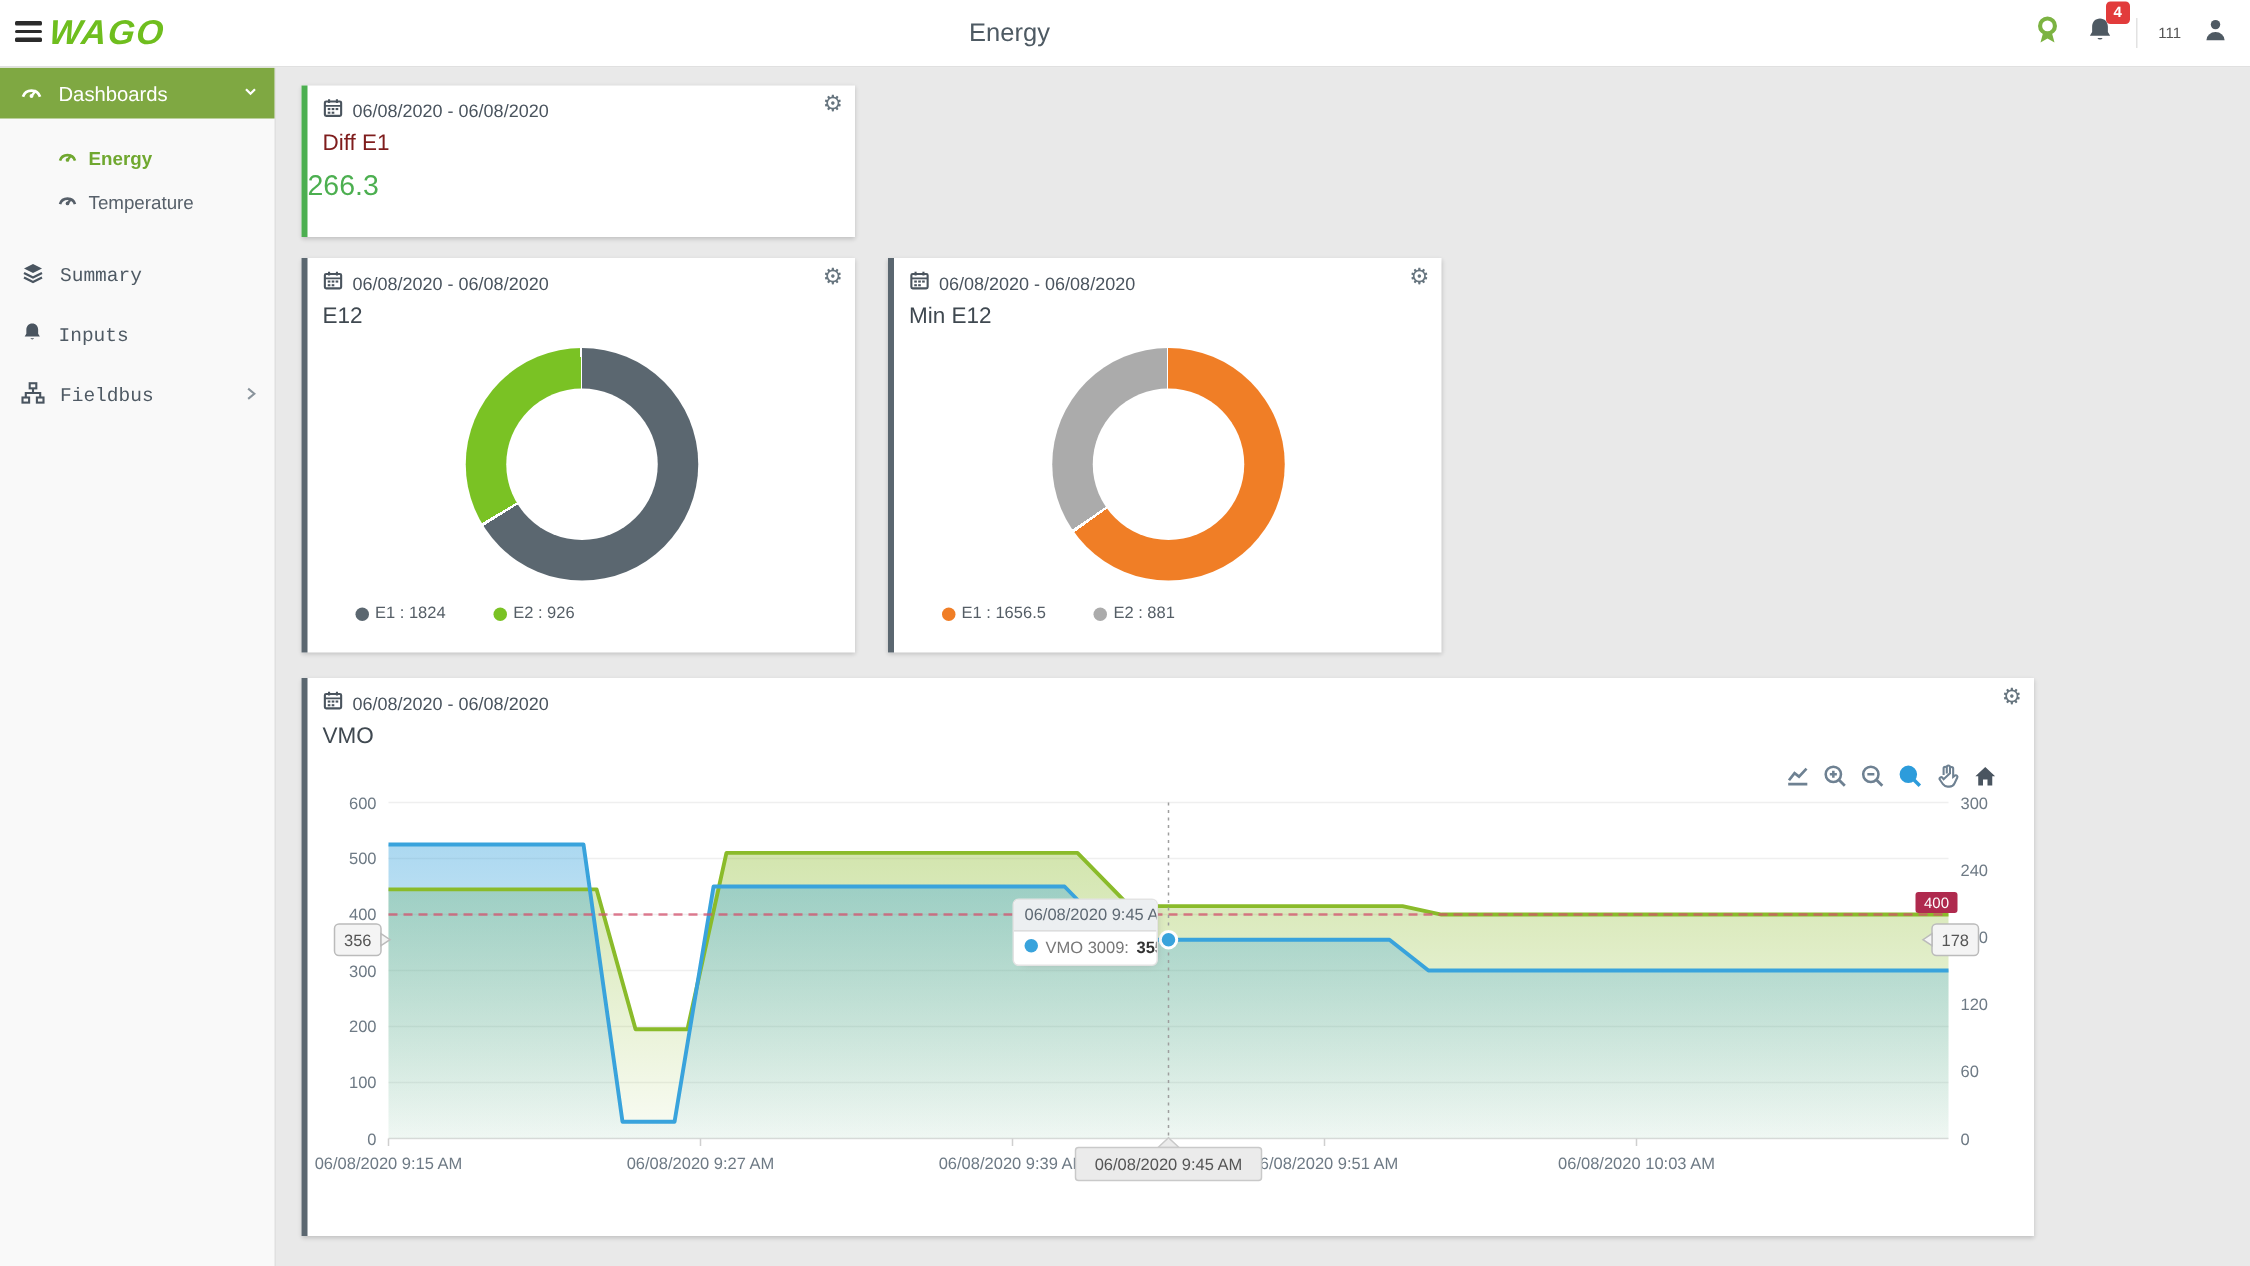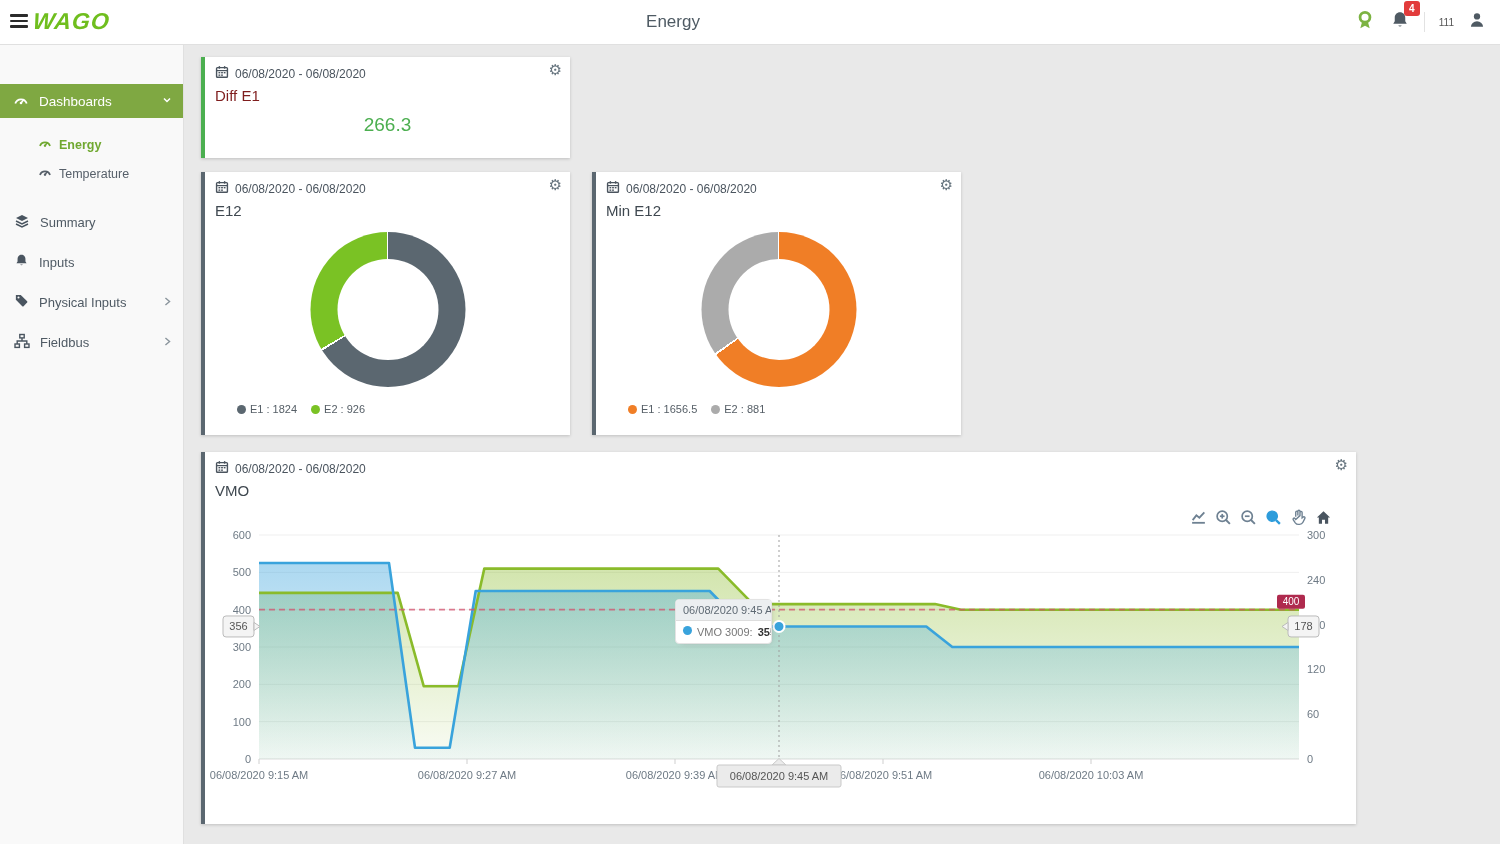--- a/index.html
+++ b/index.html
@@ -20,56 +20,56 @@
   .bell-wrap { position:relative; }
   .badge { position:absolute; top:-9px; right:-10px; min-width:16px; height:15px; background:#e23b3b;
            color:#fff; font-size:10px; font-weight:bold; border-radius:3px; text-align:center; line-height:15px; padding:0 2px; }
   .top-sep { width:1px; height:20px; background:#e2e2e2; }
   .user-label { font-size:10px; color:#555; }
 
   
   .sidebar { position:absolute; top:45px; left:0; bottom:0; width:184px; background:#f9f9f9;
              border-right:1px solid #e0e0e0; z-index:20; }
   .side-head { height:34px; background:#7FA842; color:#fff; display:flex; align-items:center;
-               padding:0 10px 0 13px; font-size:13.5px; cursor:pointer;margin-top:39px; }
+               padding:0 10px 0 13px; font-size:13.5px; cursor:pointer; }
   .side-head .lbl { margin-left:10px; }
   .side-head .chev { margin-left:auto; }
   .submenu { padding:12px 0 6px 0; }
   .sub-item { display:flex; align-items:center; padding:6px 0 6px 38px; font-size:12.5px;
               color:#57606a; cursor:pointer; }
   .sub-item .lbl { margin-left:7px; }
   .sub-item.active { color:#70A830; font-weight:bold; }
   .side-item { display:flex; align-items:center; height:40px; padding:0 10px 0 14px; font-size:13px;
                color:#4F5A64; cursor:pointer; }
-  .side-item .lbl { margin-left:10px; }
+  .side-item .lbl { margin-left:10px;font-family:Liberation Mono, monospace; }
   .side-item .chev { margin-left:auto; }
 
   
   .card { position:absolute; background:#fff; border-left:4px solid #1d4ed8;
           box-shadow:0 1px 3px rgba(0,0,0,.18); }
   .card-header { position:absolute; top:8px; left:10px; right:30px; display:flex; align-items:center;
                  font-size:12px; color:#4a545e; }
   .card-header .dt { margin-left:6px; }
   .gear { position:absolute; top:5px; right:8px; font-size:15px; color:#67757f; cursor:pointer; line-height:1; }
   .card-title { position:absolute; top:30px; left:10px; font-size:15px; font-weight:500; color:#3f4850; }
 
   #card-diff  { left:201px; top:57px;  width:369px; height:101px; }
   #card-diff .card-title { color:#7f1d1d; font-weight:400; }
-  .diff-value { position:absolute; top:57px; left:0; width:100%; text-align:center;
+  .diff-value { position:absolute; top:57px; left:0; width:100%; 
                 font-size:19px; color:#4CAF50; }
 
   #card-e12 { left:201px; top:172px; width:369px; height:263px; }
   #card-min { left:592px; top:172px; width:369px; height:263px; }
   #card-vmo { left:201px; top:452px; width:1155px; height:372px; }
 
   .donut { position:absolute; top:60px; left:50%; transform:translateX(-50%);
            width:155px; height:155px; border-radius:50%; }
   .donut .hole { position:absolute; left:27px; top:27px; width:101px; height:101px;
                  background:#fff; border-radius:50%; }
-  .legend { position:absolute; bottom:20px; left:32px; display:flex; gap:14px;
+  .legend { position:absolute; bottom:20px; left:32px; display:flex; gap:32px;
             font-size:11px; color:#555e66;text-align:center; }
   .legend .li { display:flex; align-items:center; gap:4px; cursor:pointer; }
   .legend .dot { width:9px; height:9px; border-radius:50%; display:inline-block; }
 
   
   .vmo-toolbar { position:absolute; top:57px; right:24px; display:flex; gap:8px; align-items:center; }
   .vmo-toolbar .tbi { width:17px; height:17px; cursor:pointer; }
   .vmo-chart { position:absolute; top:75px; left:0; width:1155px; height:270px; }
   .vmo-chart svg { display:block; }
   .axis-txt { font-size:11px; fill:#6e7a85; }
@@ -166,34 +166,20 @@
     <span class="lbl">Summary</span>
   </div>
   <div class="side-item">
     <span>
       <svg width="15" height="15" viewBox="0 0 16 16">
           <path d="M8 1.8 C5.5 1.8 3.8 3.7 3.8 6.2 V9 L2.6 11 H13.4 L12.2 9 V6.2 C12.2 3.7 10.5 1.8 8 1.8 Z" fill="#4a5560"></path>
           <path d="M6.6 12.3 a1.6 1.6 0 0 0 2.8 0 Z" fill="#4a5560"></path>
         </svg>
     </span>
     <span class="lbl">Inputs</span>
-  </div>
-  <div class="side-item">
-    <span>
-      <svg width="15" height="15" viewBox="0 0 16 16">
-          <path d="M2 2 h5.2 l6.8 6.8 a1 1 0 0 1 0 1.4 l-3.8 3.8 a1 1 0 0 1 -1.4 0 L2 7.2 Z" fill="#4a5560"></path>
-          <circle cx="4.8" cy="4.8" r="1.1" fill="#f9f9f9"></circle>
-        </svg>
-    </span>
-    <span class="lbl">Physical Inputs</span>
-    <span class="chev">
-      <svg width="11" height="11" viewBox="0 0 16 16">
-          <polyline points="5,3 11,8 5,13" fill="none" stroke="#8a949c" stroke-width="2"></polyline>
-        </svg>
-    </span>
   </div>
   <div class="side-item">
     <span>
       <svg width="16" height="16" viewBox="0 0 16 16" fill="none" stroke="#4a5560" stroke-width="1.4">
           <rect x="5.8" y="1.5" width="4.4" height="3.4"></rect>
           <rect x="1" y="11" width="4.4" height="3.4"></rect>
           <rect x="10.6" y="11" width="4.4" height="3.4"></rect>
           <path d="M8 4.9 V8 M3.2 11 V8 H12.8 V11"></path>
         </svg>
     </span>

